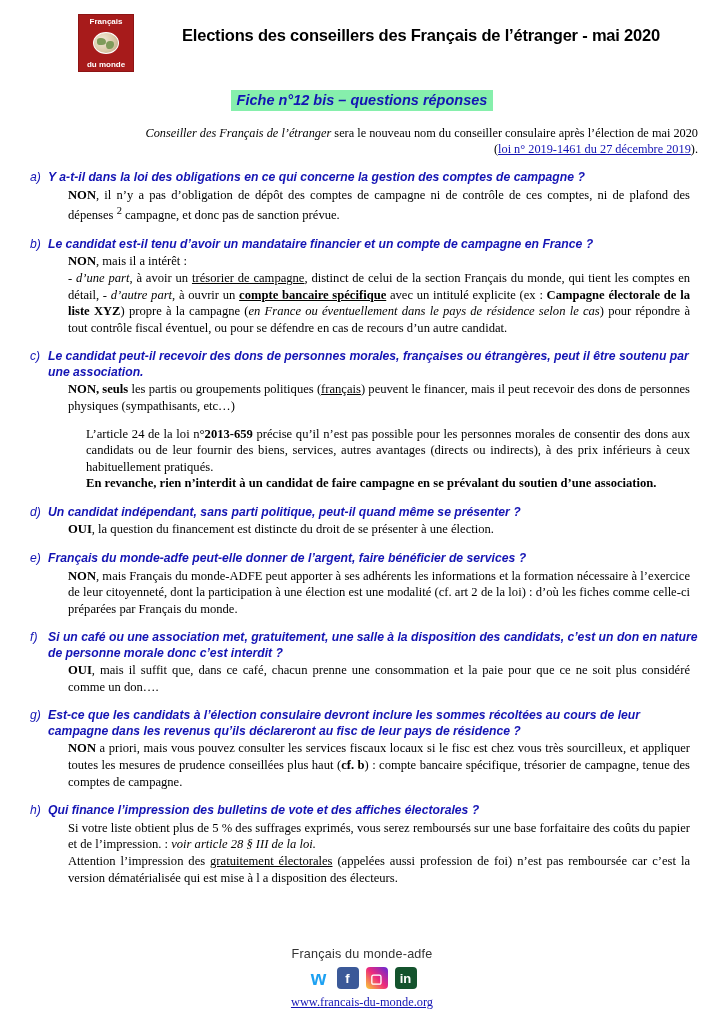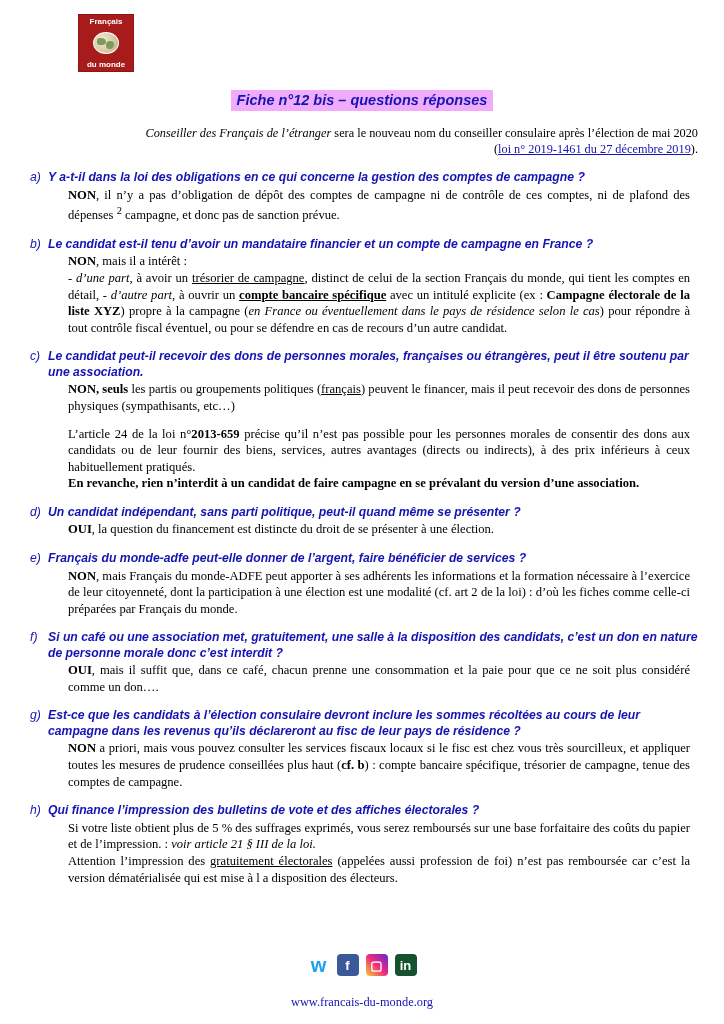--- a/index.html
+++ b/index.html
@@ -85,21 +85,21 @@
     font-size: 16.5px;
     font-weight: bold;
     text-align: center;
     color: #000000;
     letter-spacing: -0.2px;
   }
 
   .fiche-row { text-align: center; margin-top: 18px; }
   .fiche {
     display: inline-block;
-    background: #f0abfc;
+    background: #86efac;
     color: #1414b4;
     font-family: "Liberation Sans", sans-serif;
     font-weight: bold;
     font-style: italic;
     font-size: 14.5px;
     padding: 2px 6px 3px 6px;
   }
 
   .subtitle {
     margin-top: 14px;
@@ -138,21 +138,21 @@
 
   .a {
     margin-left: 42px;
     margin-top: 1px;
     font-size: 12.6px;
     line-height: 16.6px;
     text-align: justify;
     padding-right: 8px;
   }
   .a p { margin: 0; }
-  .a p + p { margin-top: 11px; }
+  .a p + p { margin-top: 11px; margin-left: 18px; }
   b { font-weight: bold; }
   i { font-style: italic; }
   u { text-decoration: underline; }
   .bu { font-weight: bold; text-decoration: underline; }
 
   
   .footer {
     position: absolute;
     left: 0;
     right: 0;
@@ -178,36 +178,40 @@
     color: #ffffff;
     font-family: "Liberation Sans", sans-serif;
     font-size: 13px;
     font-weight: bold;
   }
   .sicon.tw { background: #ffffff; color: #1da1f2; border-radius: 0; font-size: 20px; }
   .sicon.fb { background: #3b5998; }
   .sicon.ig { background: linear-gradient(45deg,#f9ce34,#ee2a7b,#6228d7); }
   .sicon.li { background: #14532d; }
   .footer-link {
-    margin-top: 19px;
+    margin-top: 6px;
     font-size: 12.4px;
     color: #1414b4;
+    text-decoration: underline;
   }
 </style>
 </head>
 <body>
 
 <div class="page">
 
   <div class="header">
     <div class="logo">
       <div class="logo-top">Français</div>
       <div class="logo-globe"></div>
       <div class="logo-bottom">du monde</div>
     </div>
+    <div class="title-block">
+      <div class="main-title">Elections des conseillers des Français de l’étranger - mai 2020</div>
+    </div>
   </div>
 
   <div class="fiche-row">
     <span class="fiche">Fiche n°12 bis – questions réponses</span>
   </div>
 
   <div class="subtitle">
     <i>Conseiller des Français de l’étranger</i><span class="nonital"> sera le nouveau nom du conseiller consulaire après l’élection de mai 2020</span><br>
     <span class="nonital">(</span><span class="law">loi n° 2019-1461 du 27 décembre 2019</span><span class="nonital">).</span>
   </div>
@@ -234,21 +238,21 @@
   </div>
 
   <div class="qa">
     <div class="q">
       <span class="letter">c)</span>
       <span class="qtext">Le candidat peut-il recevoir des dons de personnes morales, françaises ou étrangères, peut il être soutenu par une association.</span>
     </div>
     <div class="a">
       <p><b>NON, seuls</b> les partis ou groupements politiques (<u>français</u>) peuvent le financer, mais il peut recevoir des dons de personnes physiques (sympathisants, etc…)</p>
       <p>L’article 24 de la loi n°<b>2013-659</b> précise qu’il n’est pas possible pour les personnes morales de consentir des dons aux candidats ou de leur fournir des biens, services, autres avantages (directs ou indirects), à des prix inférieurs à ceux habituellement pratiqués.<br>
-      <b>En revanche, rien n’interdit à un candidat de faire campagne en se prévalant du version d’une association.</b></p>
+      <b>En revanche, rien n’interdit à un candidat de faire campagne en se prévalant du soutien d’une association.</b></p>
     </div>
   </div>
 
   <div class="qa">
     <div class="q">
       <span class="letter">d)</span>
       <span class="qtext">Un candidat indépendant, sans parti politique, peut-il quand même se présenter ?</span>
     </div>
     <div class="a">
       <p><b>OUI</b>, la question du financement est distincte du droit de se présenter à une élection.</p>
@@ -284,26 +288,27 @@
       <p><b>NON</b> a priori, mais vous pouvez consulter les services fiscaux locaux si le fisc est chez vous très sourcilleux, et appliquer toutes les mesures de prudence conseillées plus haut (<b>cf. b</b>) : compte bancaire spécifique, trésorier de campagne, tenue des comptes de campagne.</p>
     </div>
   </div>
 
   <div class="qa">
     <div class="q">
       <span class="letter">h)</span>
       <span class="qtext">Qui finance l’impression des bulletins de vote et des affiches électorales ?</span>
     </div>
     <div class="a">
-      <p>Si votre liste obtient plus de 5 % des suffrages exprimés, vous serez remboursés sur une base forfaitaire des coûts du papier et de l’impression. : <i>voir article 21 § III de la loi.</i><br>
+      <p>Si votre liste obtient plus de 5 % des suffrages exprimés, vous serez remboursés sur une base forfaitaire des coûts du papier et de l’impression. : <i>voir article 28 § III de la loi.</i><br>
       Attention l’impression des <u>gratuitement électorales</u> (appelées aussi profession de foi) n’est pas remboursée car c’est la version dématérialisée qui est mise à l a disposition des électeurs.</p>
     </div>
   </div>
 
   <div class="footer">
+    <div class="footer-name">Français du monde-adfe</div>
     <div class="social">
       <div class="sicon tw">w</div>
       <div class="sicon fb">f</div>
       <div class="sicon ig">▢</div>
       <div class="sicon li">in</div>
     </div>
     <div class="footer-link">www.francais-du-monde.org</div>
   </div>
 
 </div>

